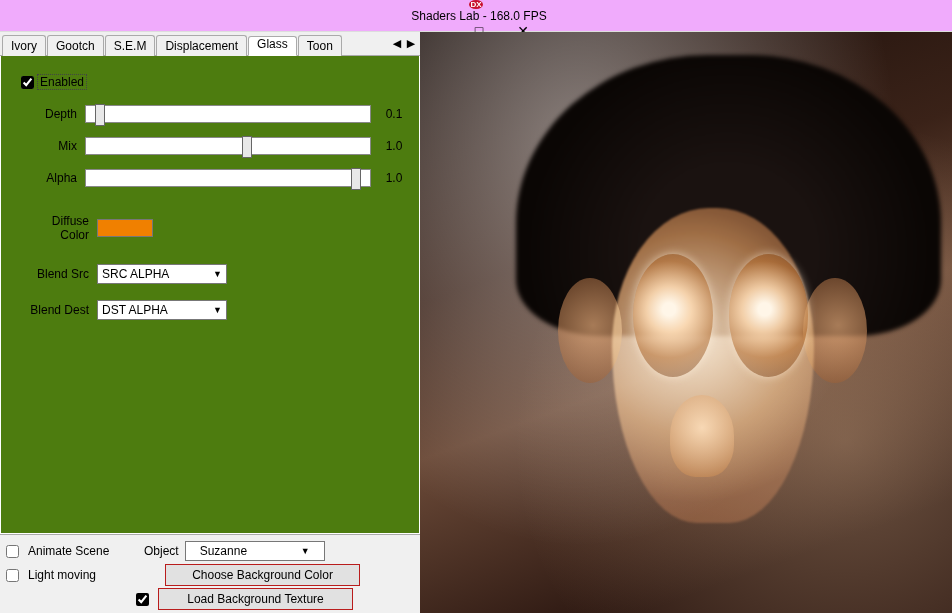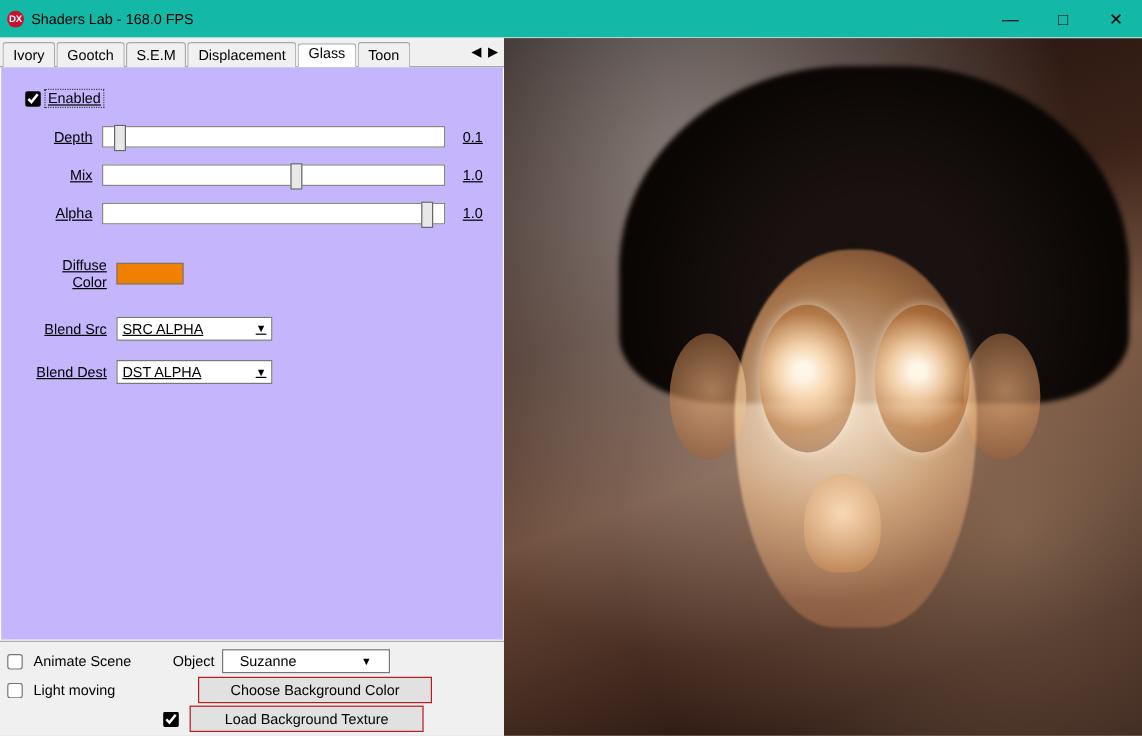--- a/index.html
+++ b/index.html
@@ -1,38 +1,38 @@
 <!DOCTYPE html>
 <html><head>
 <meta charset="utf-8">
 <style>
   * { box-sizing: border-box; margin: 0; padding: 0; font-family: "Segoe UI", Tahoma, sans-serif; font-size: 12px; }
   body { width: 952px; height: 613px; background: #fff; position: relative; overflow: hidden; }
 
   
-  .titlebar { height: 32px; display: flex; align-items: center; padding-left: 6px; background: #14b8a6; border-bottom: 1px solid #ddd; }
+  .titlebar { height: 32px; display: flex; align-items: center; padding-left: 6px; background: #f0abfc; border-bottom: 1px solid #ddd; flex-direction: column; }
   .titlebar-icon { width: 14px; height: 14px; border-radius: 50%; background: #c8102e; margin-right: 6px; display:flex;align-items:center;justify-content:center;color:#fff;font-size:8px;font-weight:bold;}
   .titlebar-text { flex: 1; font-size: 12px; }
   .win-controls { display: flex; height: 100%; }
   .win-btn { width: 44px; height:100%; display:flex; align-items:center; justify-content:center; font-size:14px; }
 
   
   .main { display:flex; height: 585px; }
   .left { width: 420px; display:flex; flex-direction:column; background:#f0f0f0; }
   .right { flex:1; background:#2a1a12; position:relative; overflow:hidden; }
 
   
   .tabstrip { height: 24px; display:flex; align-items:flex-end; background:#f0f0f0; border-bottom:1px solid #aaa; padding-left:2px; position:relative;}
   .tab { padding: 3px 8px; border:1px solid #aaa; border-bottom:none; background:#f0f0f0; margin-right:1px; border-top-left-radius:3px; border-top-right-radius:3px; position:relative; top:1px;}
   .tab.active { background:#fff; z-index:2; font-weight:normal; padding-top:0; padding-bottom:4px; top:1px; border-bottom:1px solid #fff;}
   .tab-arrows { margin-left:auto; display:flex; height:100%; align-items:center; padding-right:2px;}
   .tab-arrow { width:14px; text-align:center; font-size:11px; }
 
   
-  .panel { flex:1; background:#c4b5fd; padding:12px 10px 10px 20px; border:1px solid #fff; border-top:none;text-decoration:underline;}
+  .panel { flex:1; background:#4d7c0f; padding:12px 10px 10px 20px; border:1px solid #fff; border-top:none;}
   .row { display:flex; align-items:center; height:28px; margin-bottom:4px; }
   .lbl { width:64px; text-align:right; padding-right:8px; }
   .chk { width:13px; height:13px; margin-right:3px; accent-color:#000; }
   .enabled-label { border:1px dotted #444; padding:0 2px; }
   .slider-wrap { flex:1; display:flex; align-items:center; }
   .slider { flex:1; height:18px; position:relative; background:#fff; border:1px solid #888; margin-right:8px; }
   .thumb { position:absolute; top:-2px; width:10px; height:22px; background:#e8e8e8; border:1px solid #666; }
   .val { width:30px; text-align:center; }
 
   .colorrow { margin-top:22px; }

